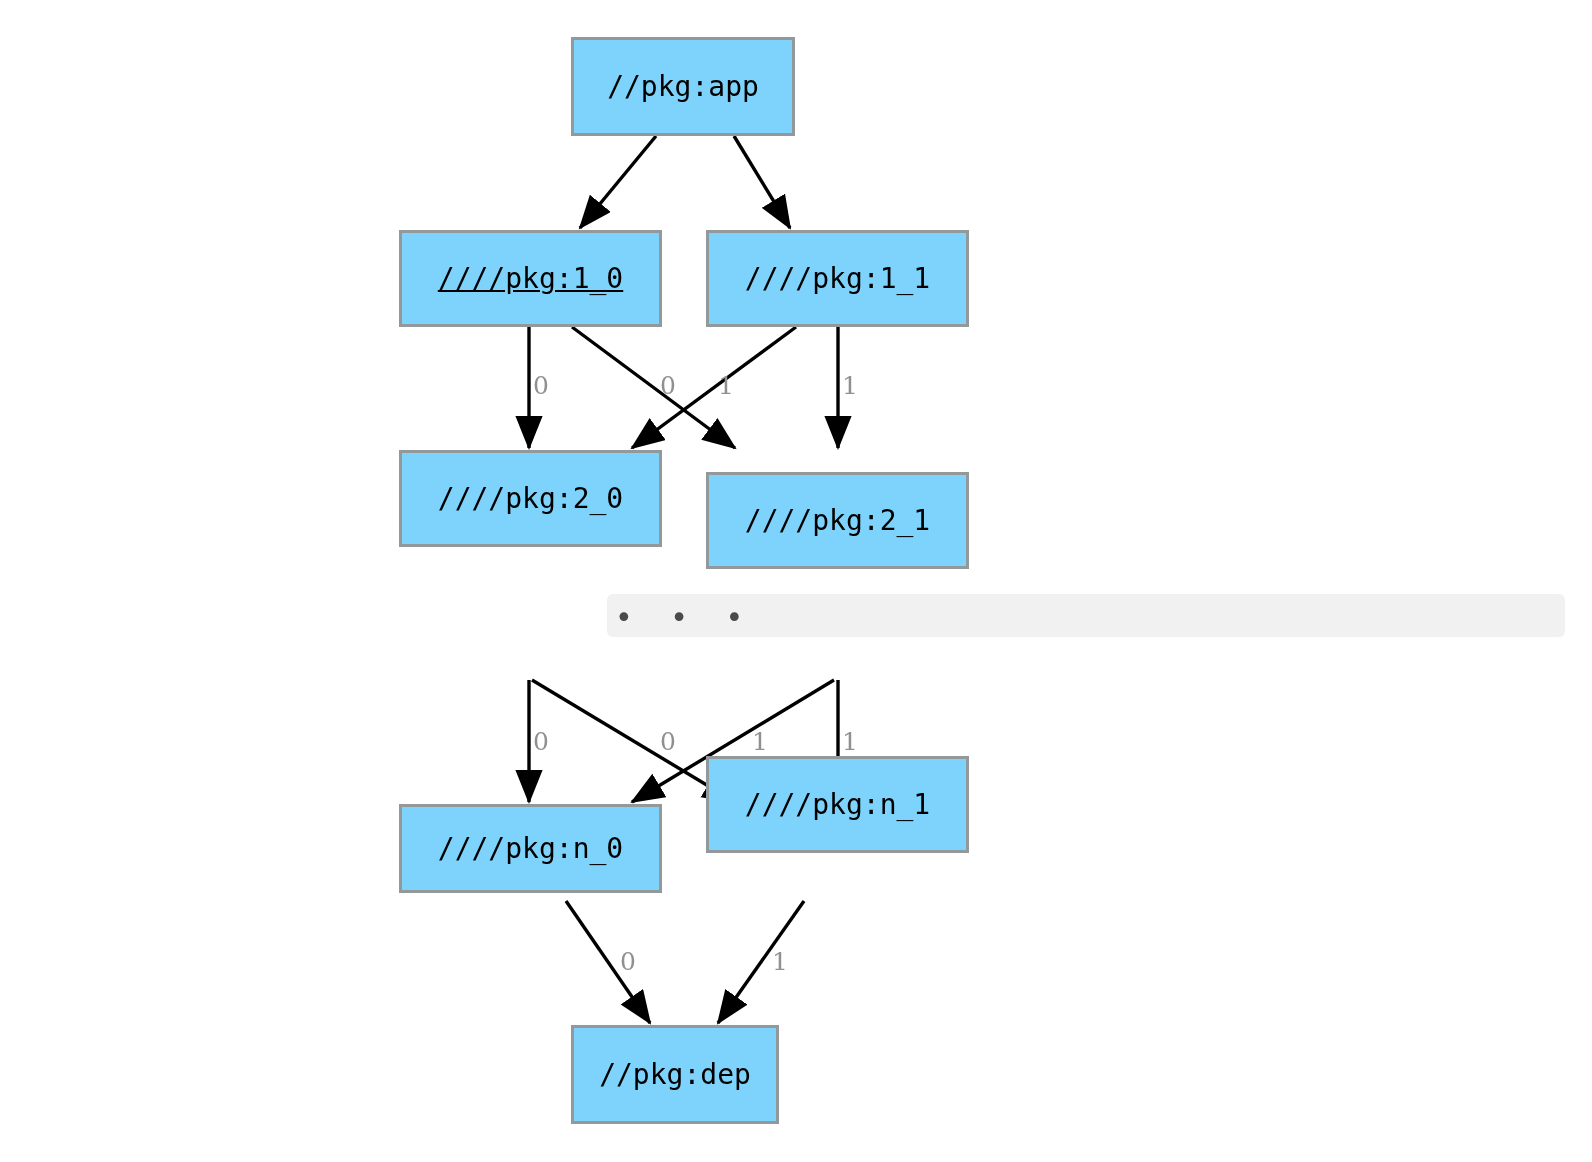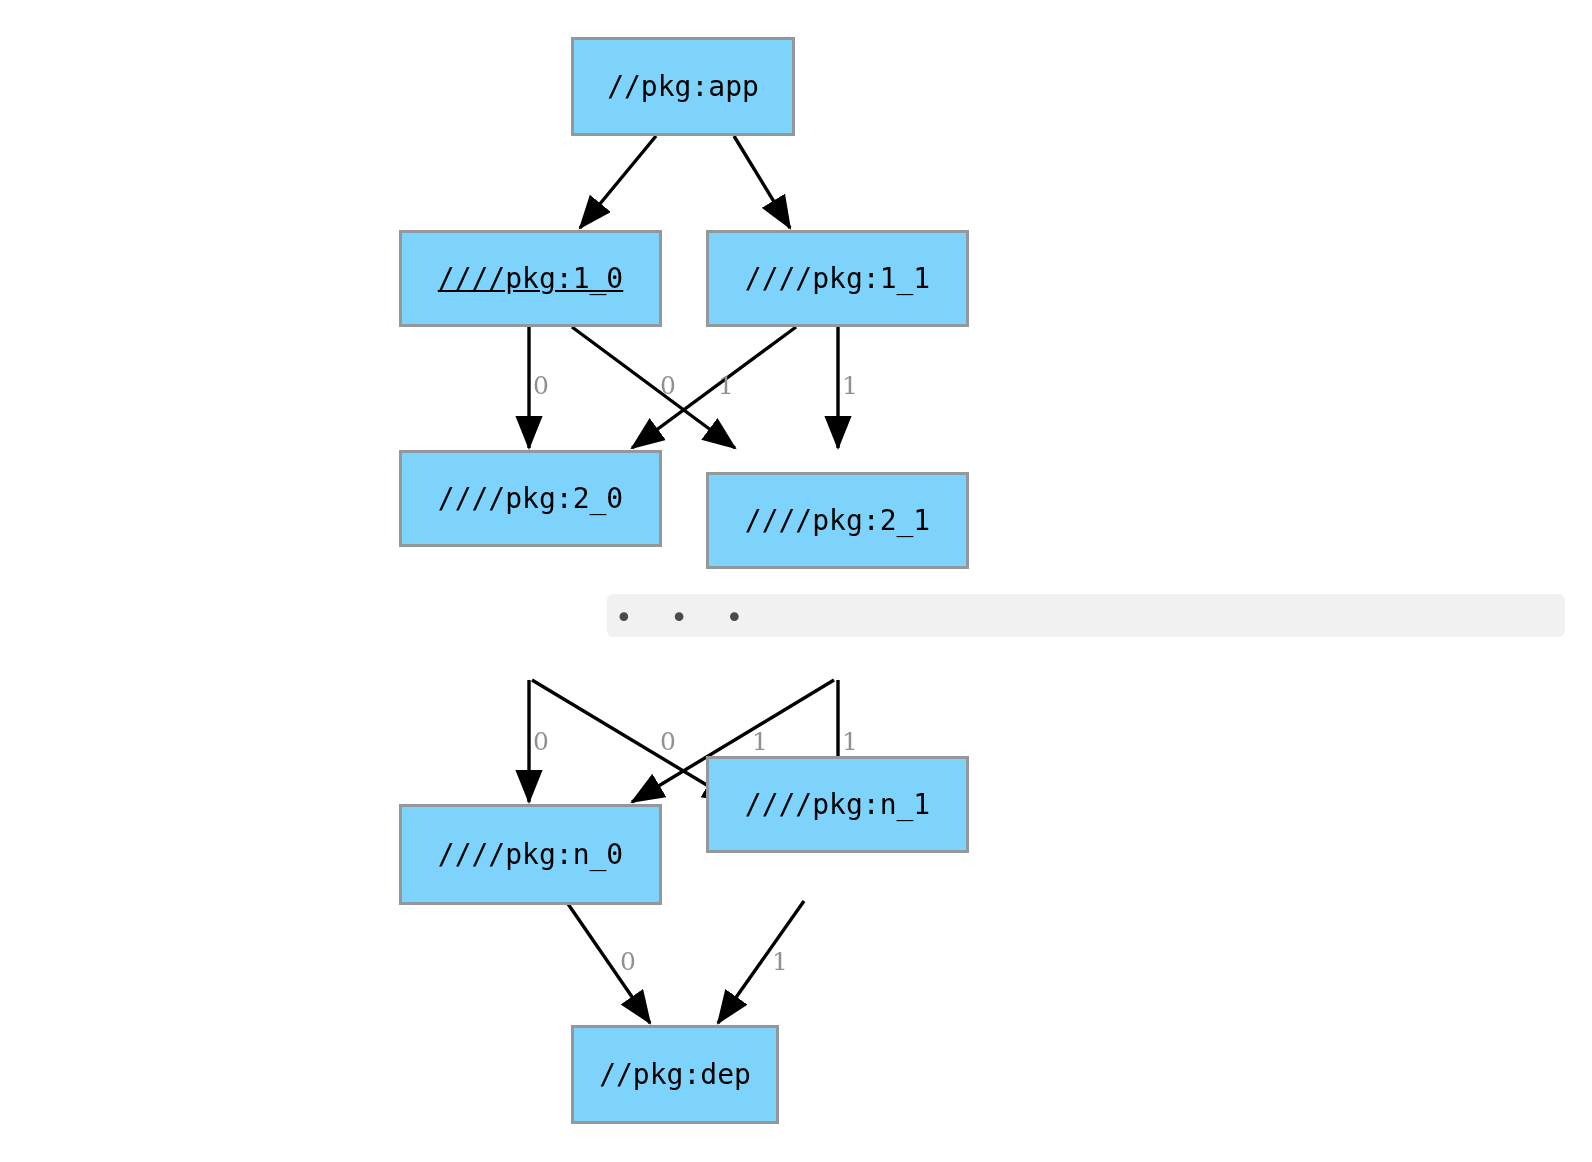--- a/index.html
+++ b/index.html
@@ -103,21 +103,21 @@
       </div>
       <div class="node" style="left: 706px; top: 230px; width: 263px; height: 97px;">
         <span class="node-label">////pkg:1_1</span>
       </div>
       <div class="node" style="left: 399px; top: 450px; width: 263px; height: 97px;">
         <span class="node-label">////pkg:2_0</span>
       </div>
       <div class="node" style="left: 706px; top: 450px; width: 263px; height: 97px; margin-top: 22px;">
         <span class="node-label">////pkg:2_1</span>
       </div>
-      <div class="node" style="left: 399px; top: 804px; width: 263px; height: 101px;">
+      <div class="node" style="left: 399px; top: 804px; width: 263px; height: 89px;">
         <span class="node-label">////pkg:n_0</span>
       </div>
       <div class="node" style="left: 706px; top: 756px; width: 263px; height: 97px;">
         <span class="node-label">////pkg:n_1</span>
       </div>
       <div class="node" style="left: 571px; top: 1025px; width: 208px; height: 99px;">
         <span class="node-label">//pkg:dep</span>
       </div>
     </div>
   <div id="edge-labels-layer">

